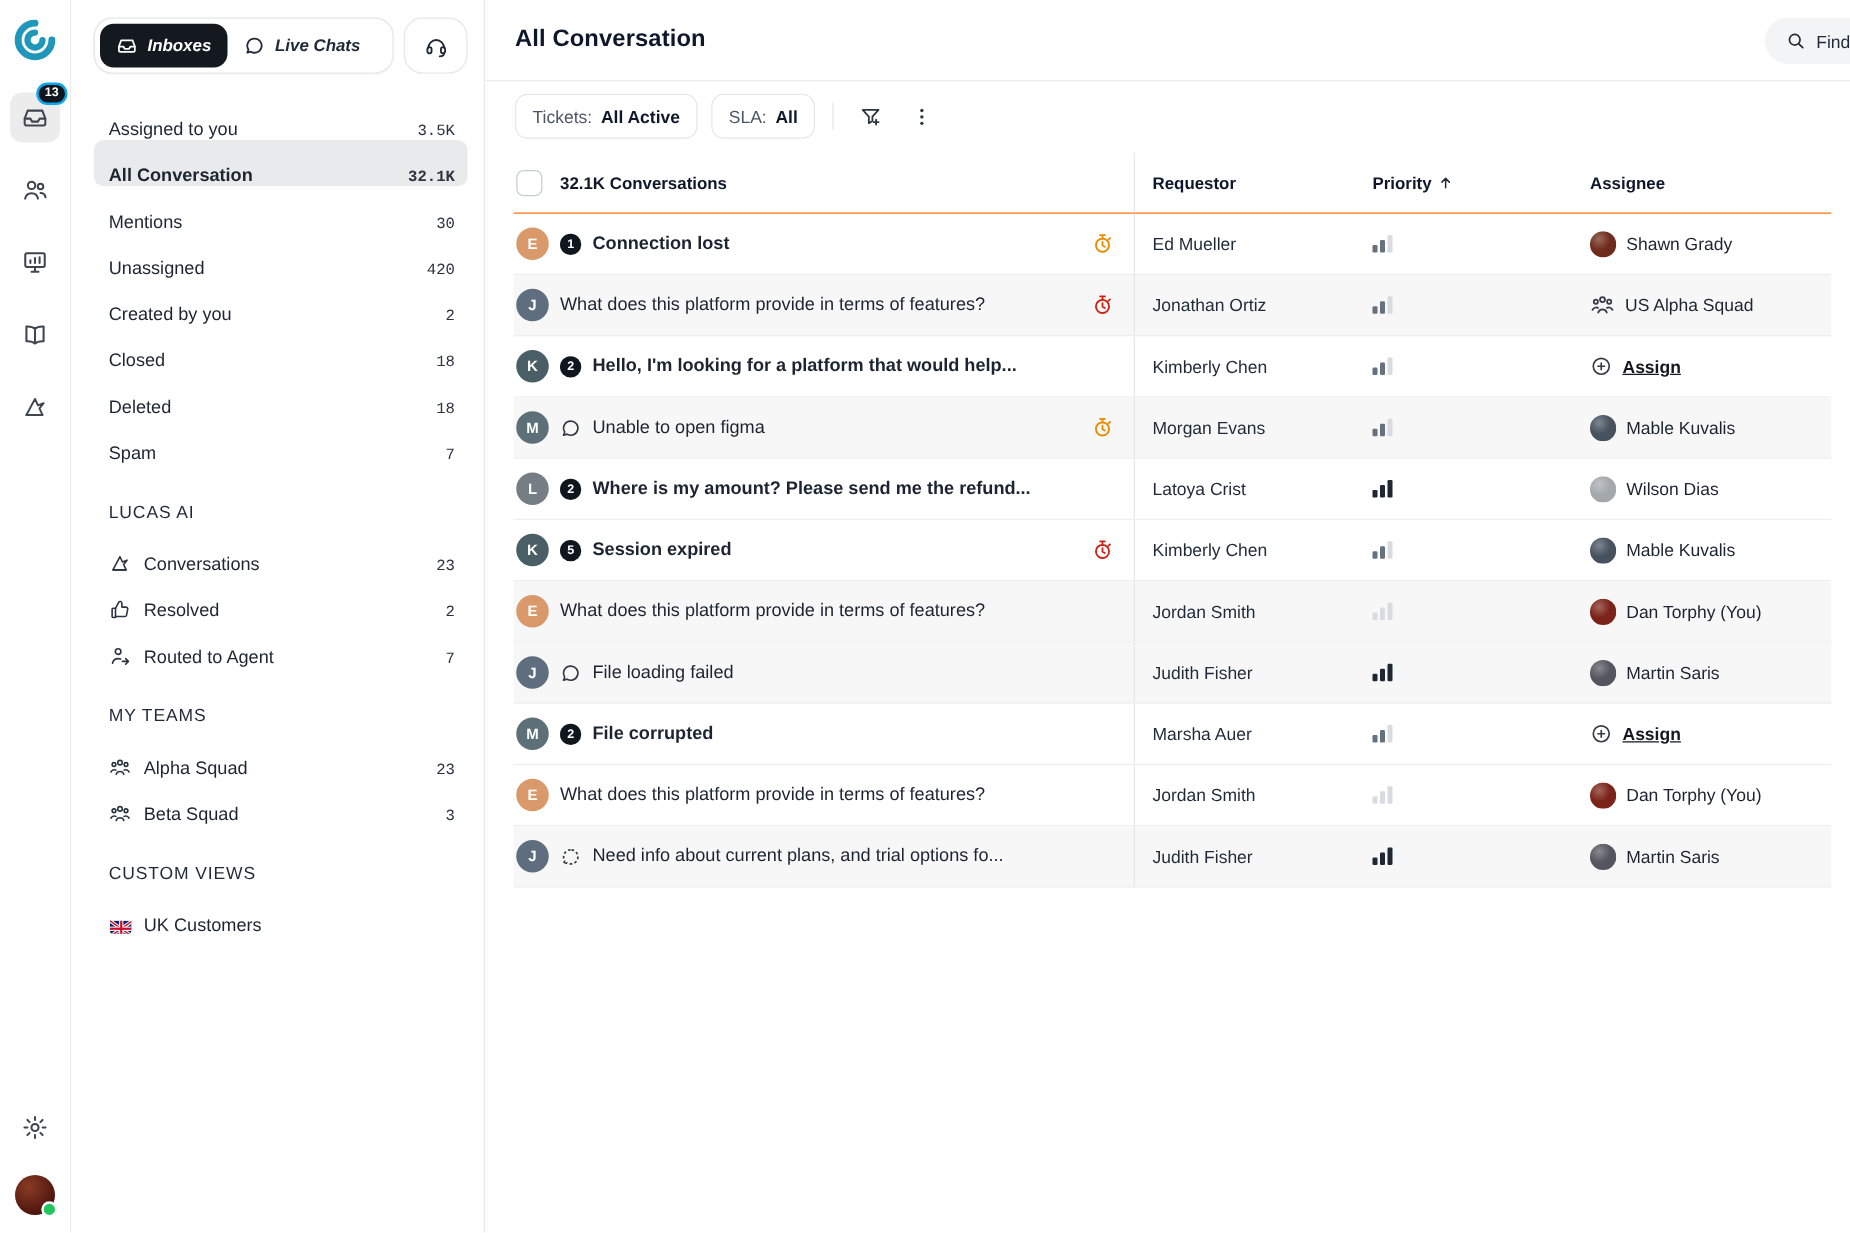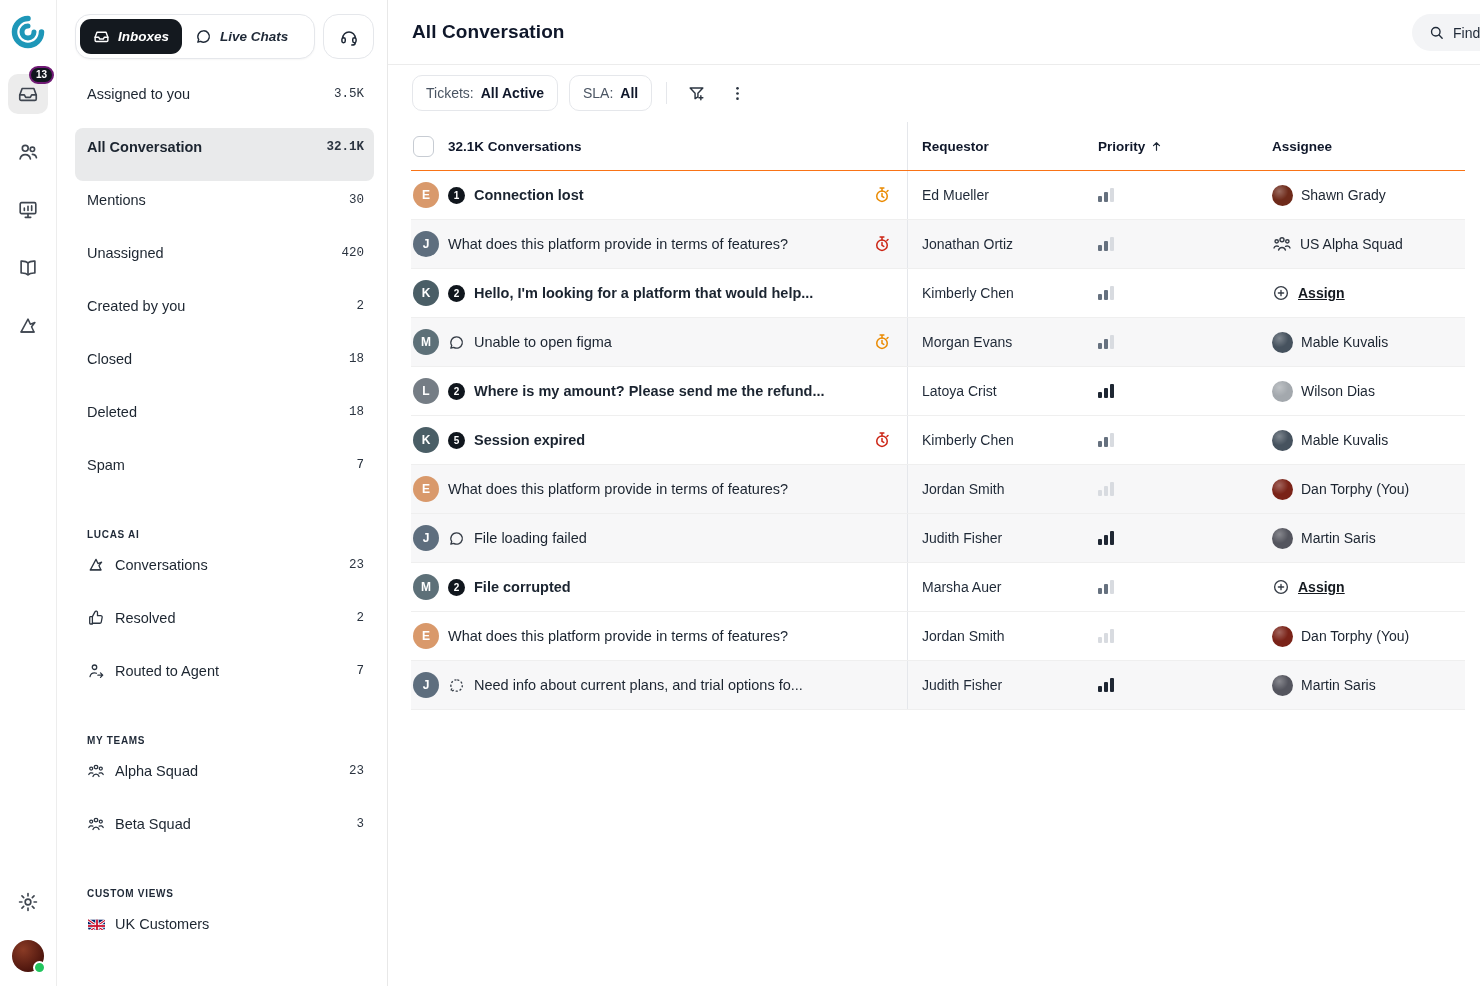--- a/index.html
+++ b/index.html
@@ -10,46 +10,46 @@
   
   .rail{width:57px;border-right:1px solid #ededed;display:flex;flex-direction:column;
         align-items:center;justify-content:space-between;padding:14px 0 14px;box-sizing:border-box;}
   .rail-top{display:flex;flex-direction:column;align-items:center;gap:18px;}
   .logo{width:36px;height:36px;margin-bottom:6px;}
   .rail-btn{width:40px;height:40px;border-radius:10px;display:flex;align-items:center;
             justify-content:center;color:#3f4650;position:relative;cursor:pointer;}
   .rail-btn svg{width:22px;height:22px;}
   .rail-btn.active{background:#ececec;}
   .rail-badge{position:absolute;top:-8px;right:-6px;background:#10161d;color:#fff;font-size:10px;
-              font-weight:700;padding:2px 5px;border-radius:9px;border:2px solid #701a75;line-height:1;}
+              font-weight:700;padding:2px 5px;border-radius:9px;border:2px solid #0ea5e9;line-height:1;}
   .rail-bottom{display:flex;flex-direction:column;align-items:center;gap:18px;}
   .rail-avatar{width:32px;height:32px;border-radius:50%;position:relative;cursor:pointer;
                background:radial-gradient(circle at 35% 30%,#8a3b25,#4a130c 75%);}
   .rail-avatar::after{content:"";position:absolute;right:-2px;bottom:-2px;width:9px;height:9px;
                background:#22c55e;border:2px solid #fff;border-radius:50%;}
 
   
   .sidebar{width:331px;border-right:1px solid #e8e8e8;box-sizing:border-box;
            padding:14px 13px 0 18px;overflow:hidden;}
   .sb-top{display:flex;gap:8px;margin-bottom:16px;}
   .seg{flex:1;display:flex;align-items:center;border:1px solid #e5e7eb;border-radius:15px;
        padding:4px;box-shadow:0 1px 2px rgba(0,0,0,.04);background:#fff;}
   .seg-btn{display:flex;align-items:center;gap:8px;border:none;background:transparent;border-radius:11px;
            padding:9px 13px;font-size:13.5px;font-weight:700;color:#1f2937;font-family:inherit;cursor:pointer;font-style:italic;}
   .seg-btn.active{background:#14191f;color:#fff;}
   .seg-btn svg{width:17px;height:17px;}
   .hs-btn{width:51px;border:1px solid #e5e7eb;border-radius:15px;background:#fff;display:flex;
           align-items:center;justify-content:center;color:#1f2937;cursor:pointer;}
   .hs-btn svg{width:20px;height:20px;}
-  .side-item{display:flex;align-items:center;height:37px;padding:0 10px 16px 12px;border-radius:8px;
+  .side-item{display:flex;align-items:flex-end;height:37px;padding:0 10px 0 12px;border-radius:8px;
              font-size:14.5px;color:#1c2530;cursor:pointer;}
   .side-item.selected{background:#e9eaeb;font-weight:700;}
   .side-item .lbl{flex:1;white-space:nowrap;overflow:hidden;text-overflow:ellipsis;}
   .side-item .cnt{font-family:"Liberation Mono",monospace;font-size:12.5px;color:#2b3440;}
-  .sec-title{margin:30px 0 6px 12px;font-size:10px;font-weight:700;letter-spacing:.7px;color:#1f2937;}
+  .sec-title{margin:30px 0 6px 12px;font-size:14px;font-weight:400;letter-spacing:.7px;color:#1f2937;}
   .sec-item .ic{width:18px;height:18px;margin-right:10px;display:flex;align-items:center;
                 justify-content:center;color:#2b3440;flex:none;}
   .sec-item .ic svg{width:18px;height:18px;}
   .flag{width:17px;height:13px;border-radius:2.5px;overflow:hidden;display:block;}
 
   
   .main{flex:1;min-width:0;display:flex;flex-direction:column;}
   .main-header{height:65px;flex:none;display:flex;align-items:center;padding:0 24px;
                border-bottom:1px solid #ececec;position:relative;box-sizing:border-box;}
   .page-title{font-size:19px;font-weight:700;margin:0;color:#0f172a;letter-spacing:.1px;}

